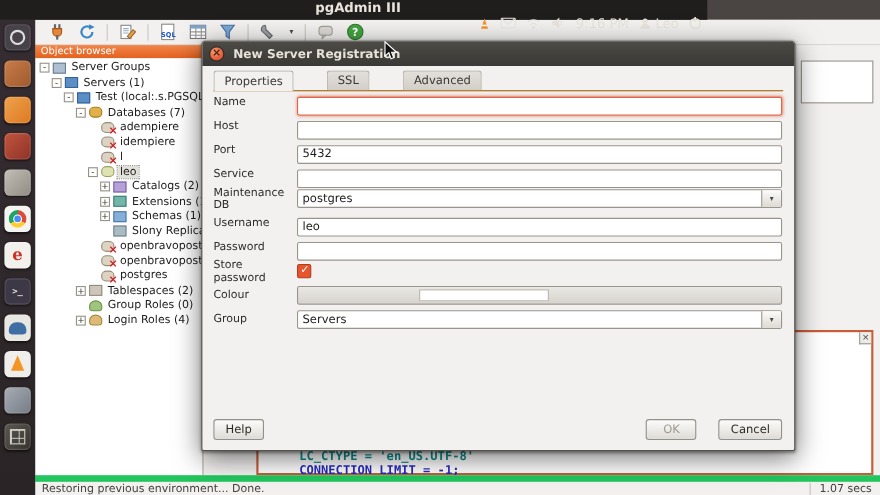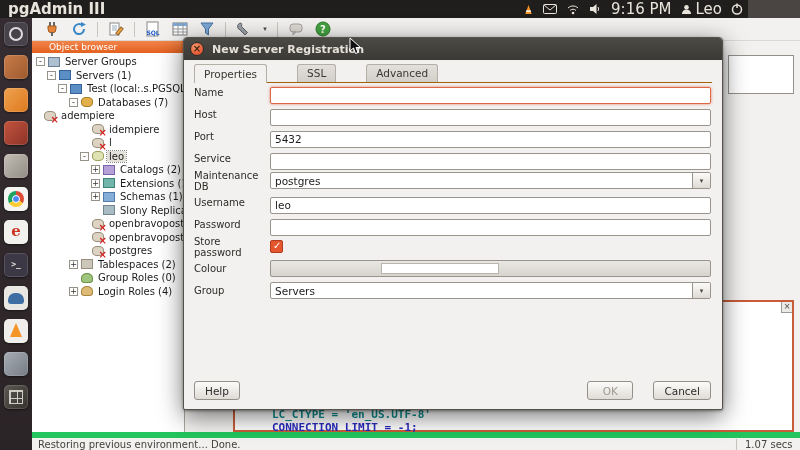--- a/index.html
+++ b/index.html
@@ -1,22 +1,22 @@
 <!DOCTYPE html>
 <html><head>
 <meta charset="utf-8">
 <style>
   * { margin:0; padding:0; box-sizing:border-box; }
   html,body { background:#2b2826; }
   .screen{ position:relative; width:800px; height:450px; overflow:hidden;
     font-family:"DejaVu Sans","Liberation Sans",sans-serif; background:#4a4543; }
 
   
-  .top-panel{ position:absolute; left:0; top:0; width:748px; height:18px;
-    background:#201e1c; color:#e8e4dc; display:flex; align-items:center; font-size:15px; z-index:15;}
+  .top-panel{ position:absolute; left:0; top:0; width:643px; height:18px;
+    background:#201e1c; color:#e8e4dc; display:flex; align-items:center; font-size:12px; z-index:15;flex-direction:column;}
   .panel-title{ margin-left:8px; font-weight:bold; }
   .tray{ margin-left:auto; display:flex; align-items:center; gap:9px; padding-right:5px; }
   .tray svg{ display:block; }
   .user{ display:flex; align-items:center; gap:4px; }
 
   
   .launcher{ position:absolute; left:0; top:18px; width:32px; height:432px;
     background:linear-gradient(#352d31,#2b2427); display:flex; flex-direction:column;
     align-items:center; gap:9px; padding-top:4px; z-index:14; }
   .ltile{ width:24px; height:24px; border-radius:5px; position:relative; flex:none;
@@ -58,21 +58,21 @@
     border-radius:3px; position:relative; }
   .tbtn svg{ display:block; }
   .tbtn-narrow{ width:12px; }
   .tsep{ width:1px; height:15px; background:#c9c5bf; margin:0 3px; }
   .sql-text{ position:absolute; bottom:3px; left:50%; transform:translateX(-50%);
     font-size:6px; font-weight:bold; color:#1a56c4; }
   .tarrow{ font-size:7px; color:#4a4842; }
 
   .ob-caption{ position:absolute; left:32px; top:41px; width:153px; height:12px;
     background:linear-gradient(#f2854a,#e3611f); color:#fff; font-size:9px;
-    display:flex; align-items:center; padding-left:17px; }
+    display:flex; align-items:center; padding-left:5px; }
 
   .tree{ position:absolute; left:32px; top:53px; width:153px; height:379px; background:#fff;
     border-right:1px solid #aaa69e; overflow:hidden; padding-top:2px; }
   .tree-row{ display:flex; align-items:center; height:13.5px; white-space:nowrap;
     font-size:10px; color:#1c1c1c; }
   .expander{ flex:none; width:9px; height:9px; border:1px solid #979289; background:#fdfdfc;
     color:#333; font-size:8px; line-height:7px; text-align:center; margin-right:2px; }
   .exp-spacer{ flex:none; width:11px; }
   .ticon{ flex:none; width:12px; height:10px; margin:0 3px 0 1px; position:relative;
     border:1px solid rgba(0,0,0,.3); }
@@ -313,21 +313,21 @@
       <div class="tree-row" style="padding-left: 26px;">
         <span class="expander">-</span>
         <span class="ticon ti-server"></span>
         <span class="tlabel">Test (local:.s.PGSQL.5432)</span>
       </div>
       <div class="tree-row" style="padding-left: 37px;">
         <span class="expander">-</span>
         <span class="ticon ti-databases"></span>
         <span class="tlabel">Databases (7)</span>
       </div>
-      <div class="tree-row" style="">
+      <div class="tree-row" style="padding-left: 48px;">
         <span class="exp-spacer"></span>
         <span class="ticon ti-db-x"></span>
         <span class="tlabel">adempiere</span>
       </div>
       <div class="tree-row" style="padding-left: 48px;">
         <span class="exp-spacer"></span>
         <span class="ticon ti-db-x"></span>
         <span class="tlabel">idempiere</span>
       </div>
       <div class="tree-row" style="padding-left: 48px;">

